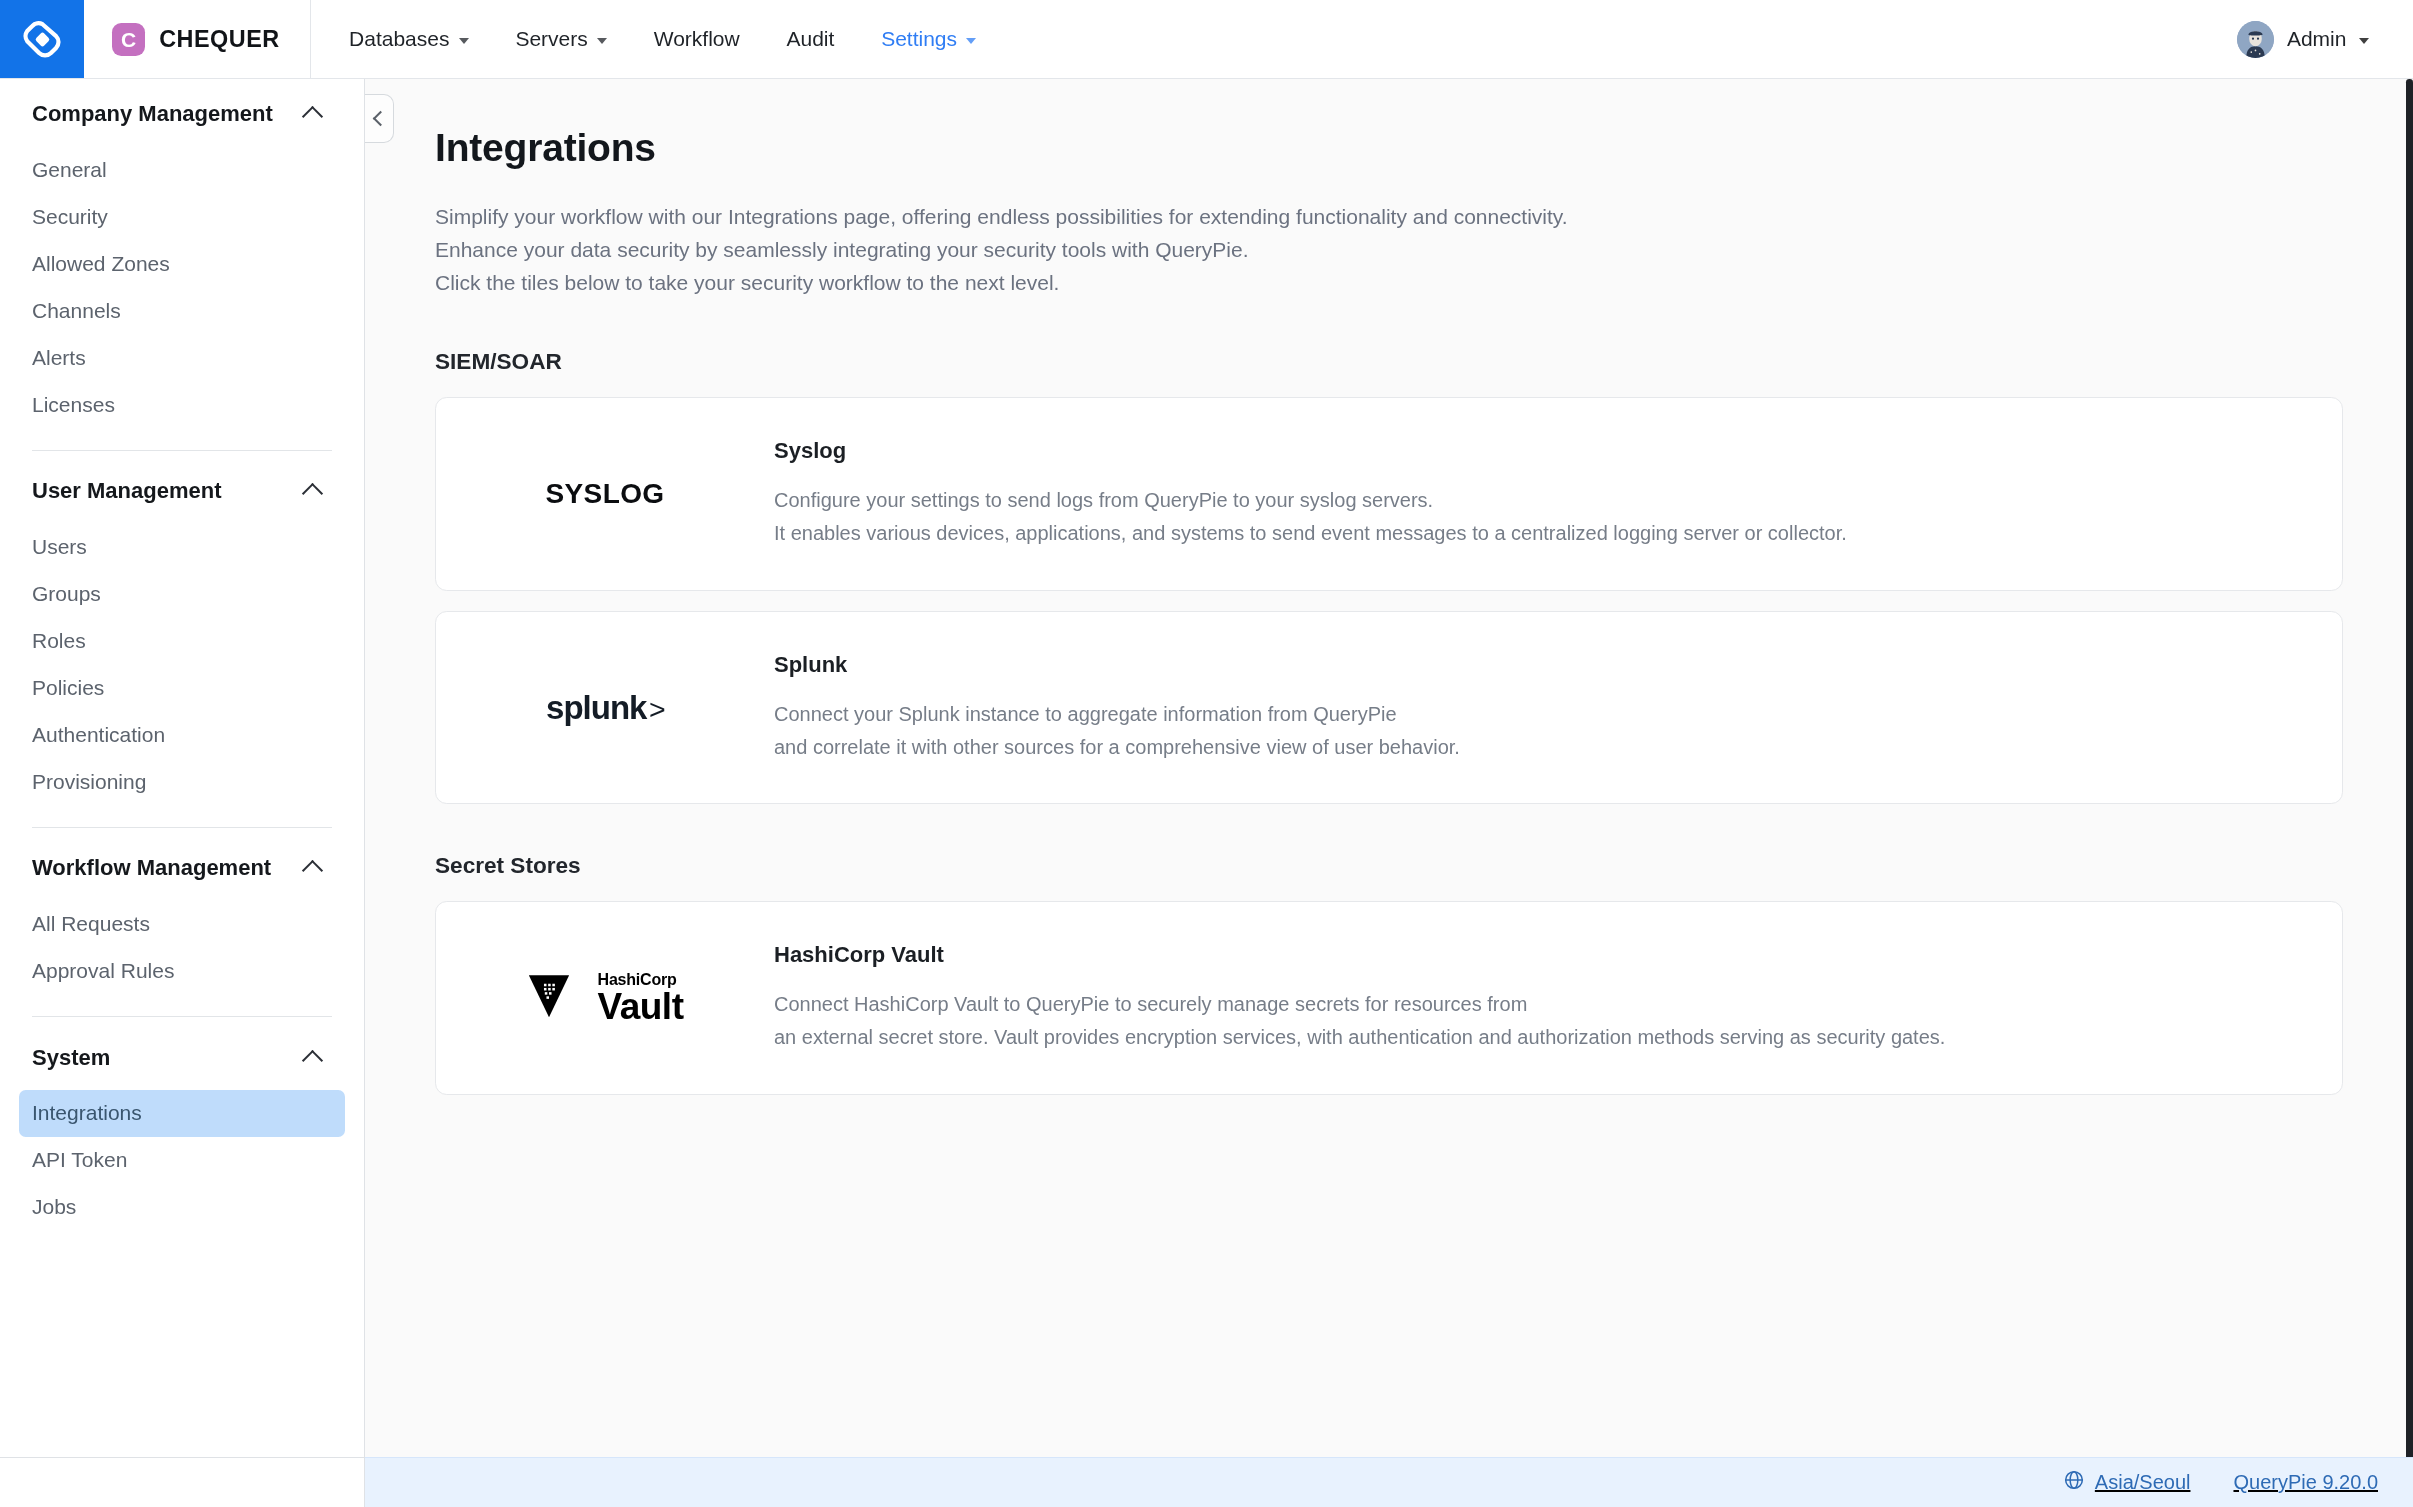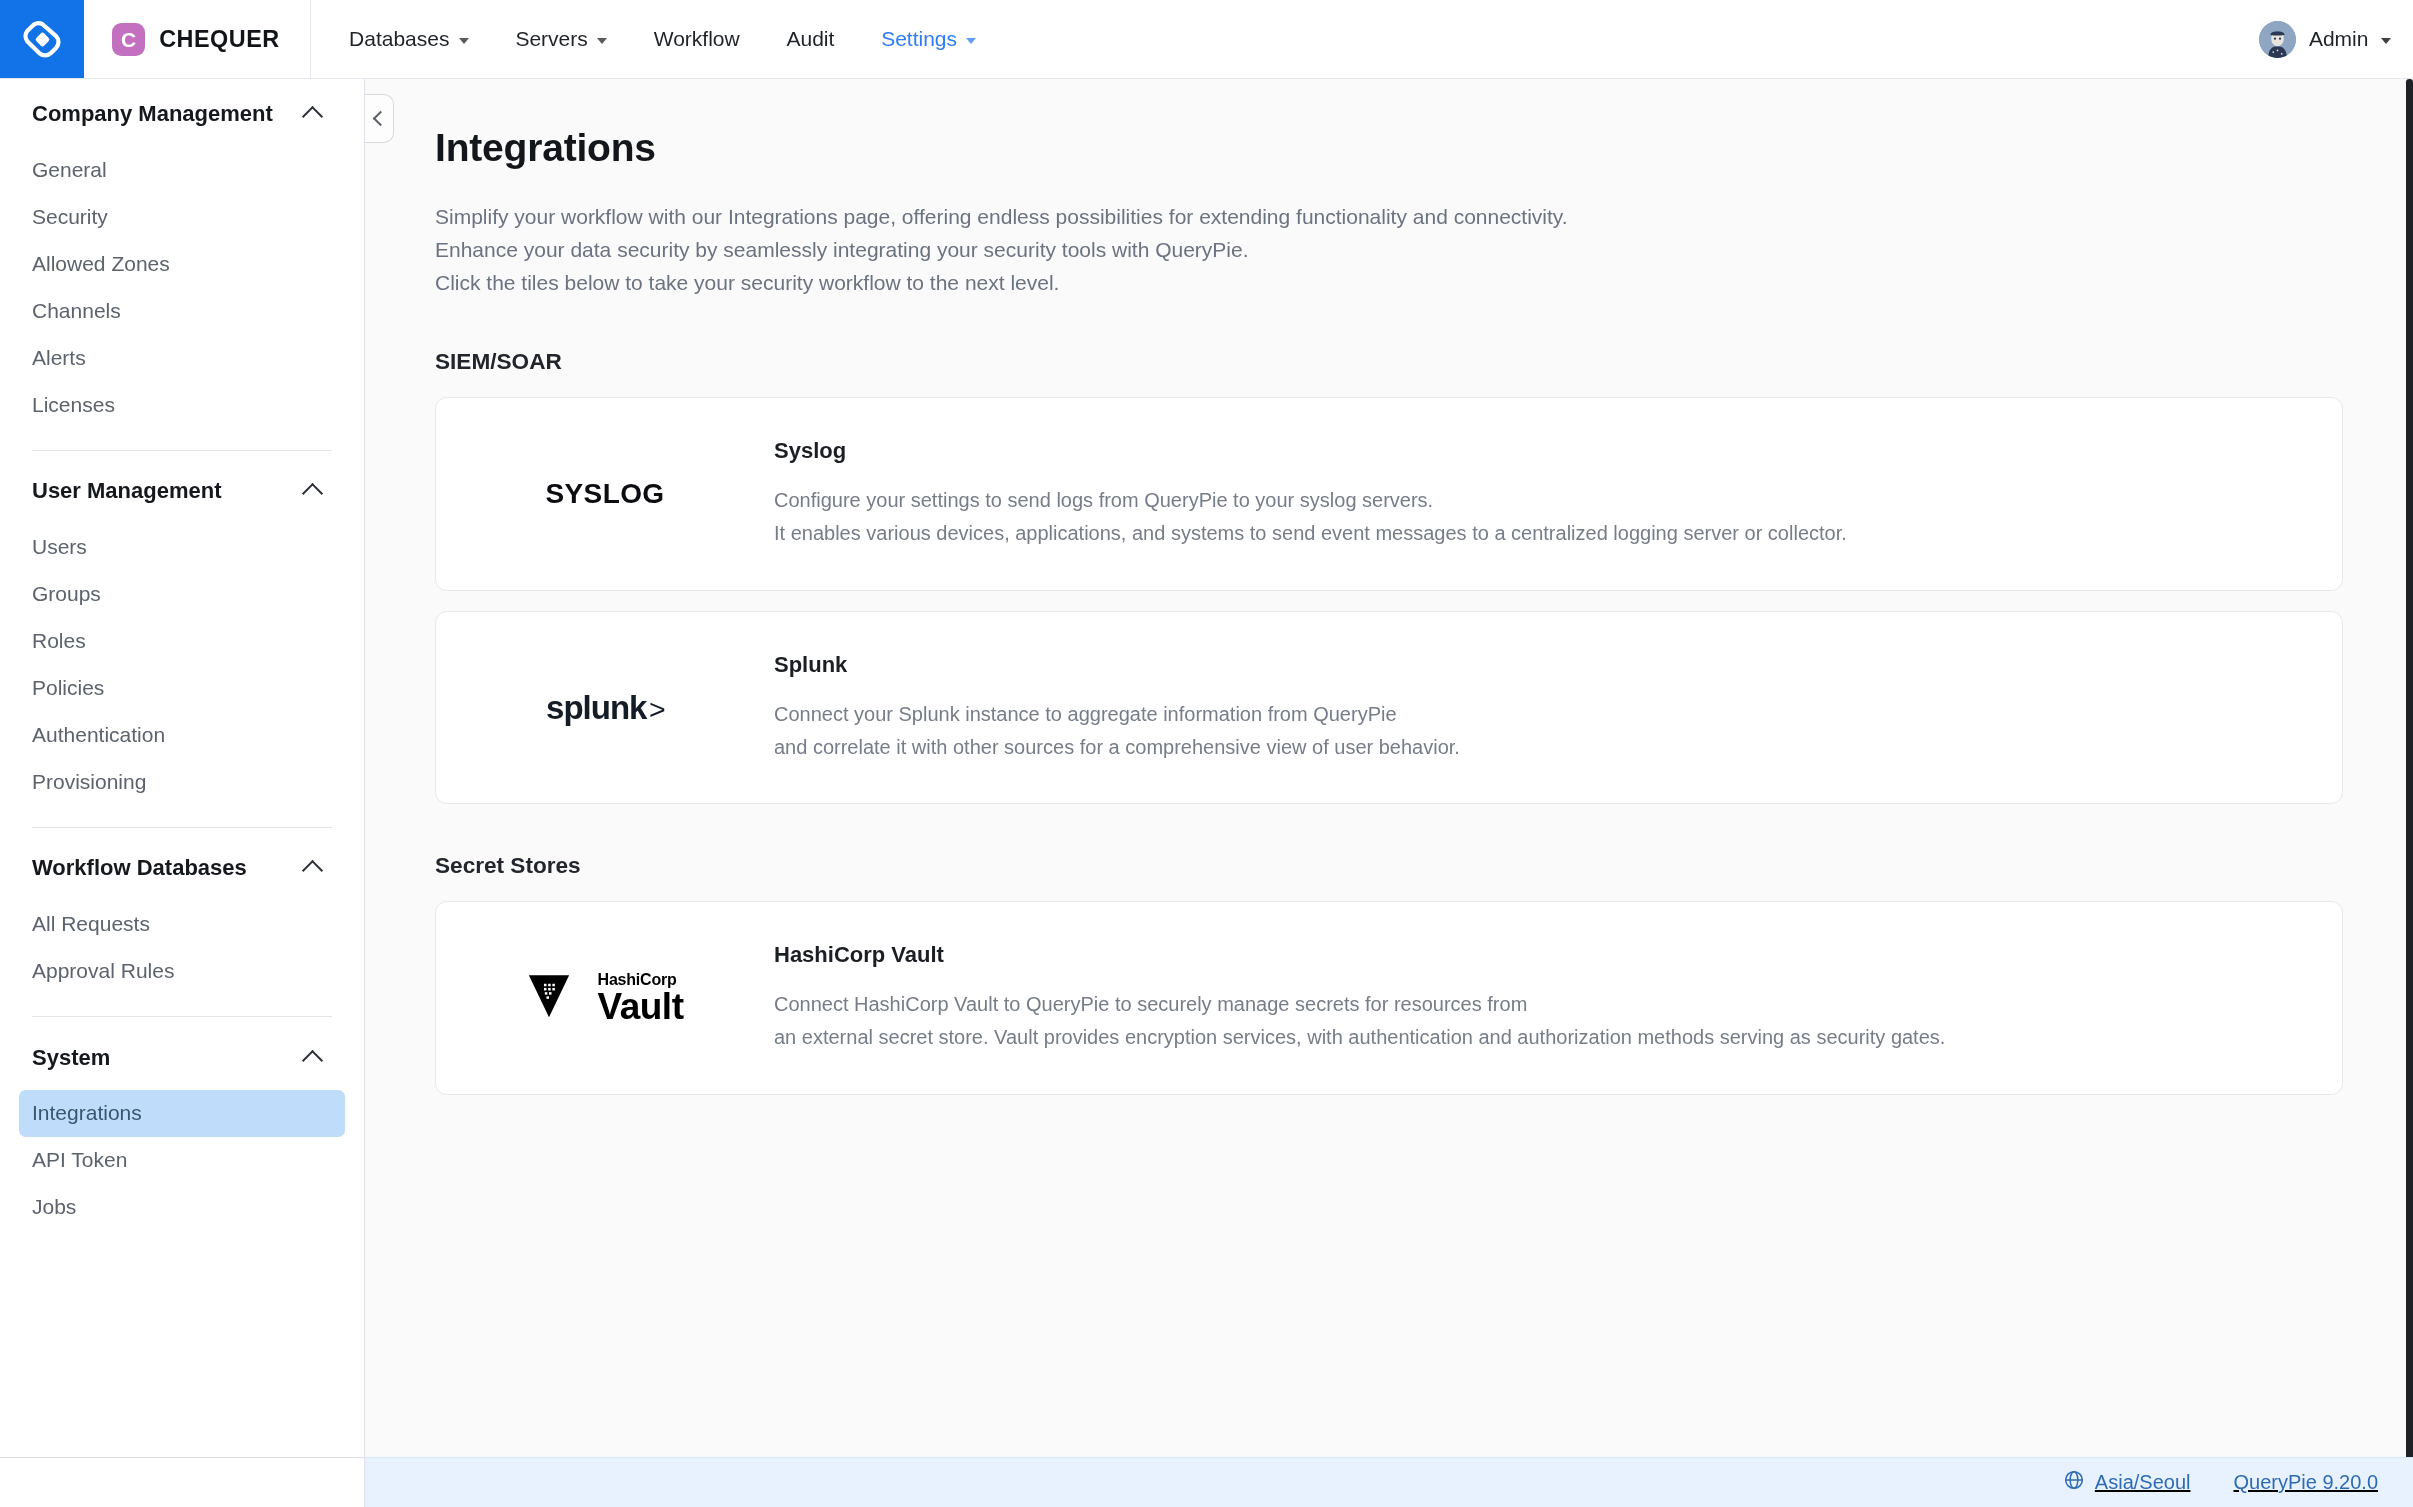--- a/index.html
+++ b/index.html
@@ -53,21 +53,21 @@
   .caret {
     width: 0; height: 0;
     border-left: 5.9px solid transparent;
     border-right: 5.9px solid transparent;
     border-top: 6.7px solid currentColor;
     opacity: .75; margin-top: 3.3px;
   }
   .topbar-spacer { flex: 1 1 auto; }
   .user-menu {
     display: flex; align-items: center; gap: 12.6px;
-    padding-right: 22px; cursor: pointer;
+    padding-right: 44px; cursor: pointer;
   }
   .avatar {
     width: 37px; height: 37px; border-radius: 50%;
     background: #8ea5c4; overflow: hidden;
     display: block; position: relative;
   }
   .user-name { font-size: 21px; color: #1f2328; }
 
   
   .body { flex: 1 1 auto; display: flex; min-height: 0; position: relative; }
@@ -318,21 +318,21 @@
             <span>Authentication</span>
           </div>
         <div class="sb-item">
             <span>Provisioning</span>
           </div>
       </div>
       <div class="sb-divider"></div>
 
       <div class="sb-group">
         <div class="sb-head">
-          <span class="sb-head-label">Workflow Databases</span>
+          <span class="sb-head-label">Workflow Management</span>
           <span class="chev-up"></span>
         </div>
         <div class="sb-item">
             <span>All Requests</span>
           </div>
         <div class="sb-item">
             <span>Approval Rules</span>
           </div>
       </div>
       <div class="sb-divider"></div>

